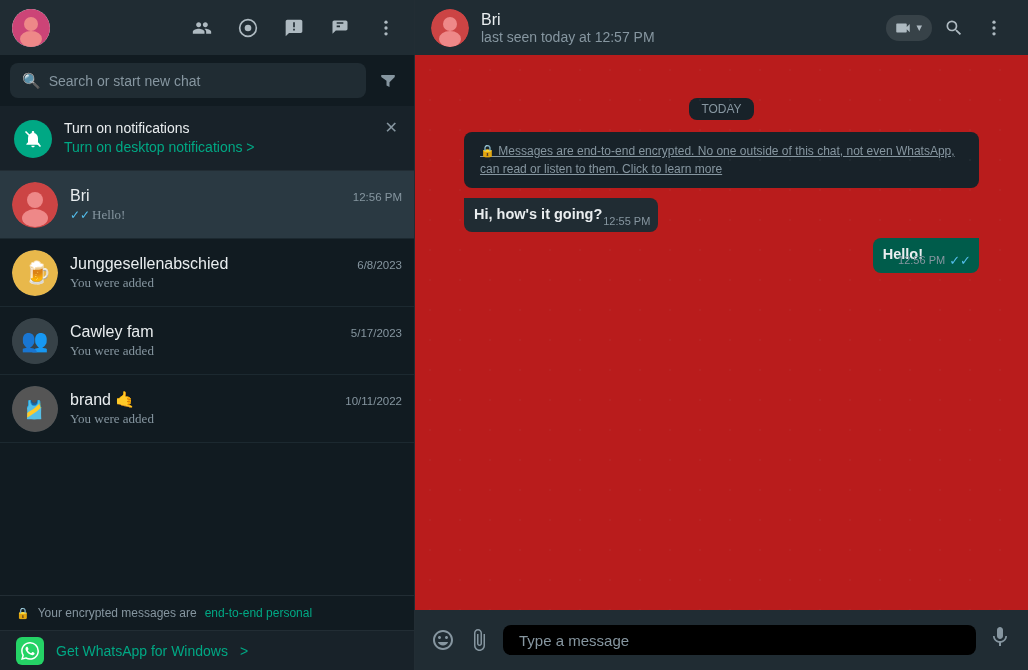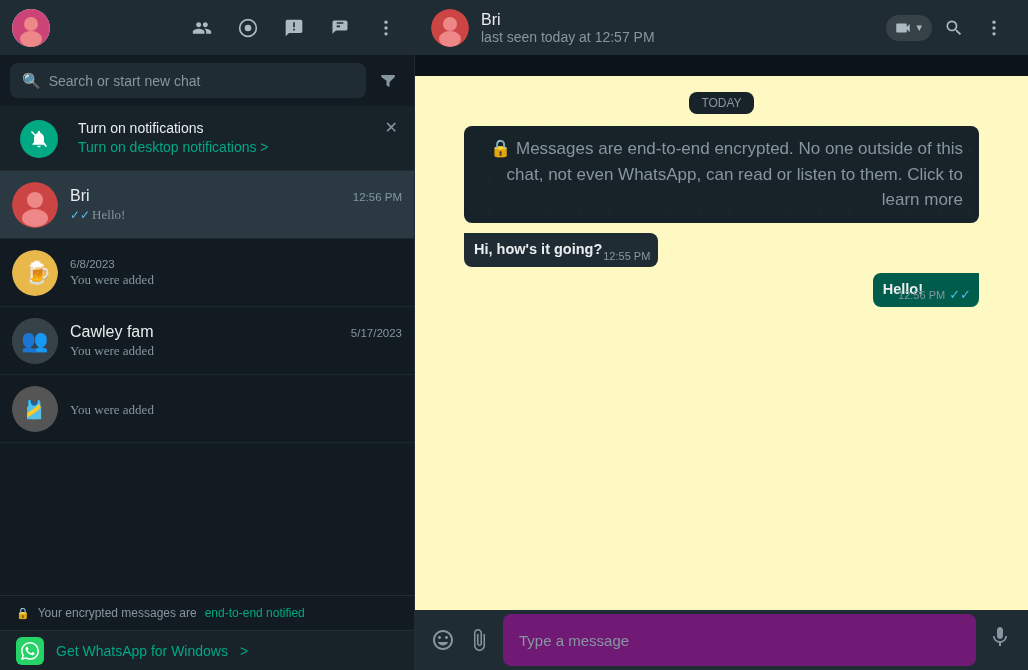--- a/index.html
+++ b/index.html
@@ -16,21 +16,21 @@
 
     
     .search-bar { padding: 8px 10px; background: #111b21; display: flex; align-items: center; gap: 6px; }
     .search-input-wrap { flex: 1; background: #202c33; border-radius: 8px; display: flex; align-items: center; padding: 0 12px; height: 35px; gap: 8px; }
     .search-input-wrap input { background: transparent; border: none; outline: none; color: #14b8a6; font-size: 14px; width: 100%; }
     .search-input-wrap input::placeholder { color: #8696a0; }
     .search-icon-sm { color: #8696a0; font-size: 15px; }
     .filter-btn { width: 32px; height: 32px; display: flex; align-items: center; justify-content: center; cursor: pointer; color: #8696a0; }
 
     
-    .notif-banner { background: #182229; margin: 0; padding: 14px 16px 12px 20px; display: flex; align-items: flex-start; gap: 20px; border-bottom: 1px solid #222d34; }
+    .notif-banner { background: #182229; margin: 0; padding: 14px 16px 12px 14px; display: flex; align-items: flex-start; gap: 12px; border-bottom: 1px solid #222d34; }
     .notif-icon { width: 38px; height: 38px; border-radius: 50%; background: #00a884; display: flex; align-items: center; justify-content: center; flex-shrink: 0; }
     .notif-icon svg { color: white; }
     .notif-text { flex: 1; }
     .notif-text .notif-title { color: #e9edef; font-size: 14px; font-weight: 500; margin-bottom: 3px; }
     .notif-text .notif-sub { color: #8696a0; font-size: 12.5px; line-height: 1.4; }
     .notif-text .notif-link { color: #00a884; font-size: 14px; cursor: pointer; }
     .notif-close { color: #8696a0; cursor: pointer; font-size: 16px; margin-left: 4px; margin-top: -2px; }
 
     
     .chat-list { flex: 1; overflow-y: auto; }
@@ -70,51 +70,51 @@
     .right-avatar { width: 38px; height: 38px; border-radius: 50%; overflow: hidden; flex-shrink: 0; cursor: pointer; }
     .right-contact-info { flex: 1; }
     .right-contact-name { color: #e9edef; font-size: 16px; font-weight: 500; }
     .right-contact-status { color: #8696a0; font-size: 14px; }
     .right-actions { display: flex; align-items: center; gap: 4px; }
     .right-icon-btn { width: 36px; height: 36px; display: flex; align-items: center; justify-content: center; cursor: pointer; color: #aebac1; border-radius: 50%; }
     .video-btn { display: flex; align-items: center; gap: 0; background: #374248; border-radius: 20px; padding: 4px 10px 4px 8px; cursor: pointer; }
     .video-chevron { color: #aebac1; font-size: 11px; margin-left: 4px; }
 
     
-    .chat-messages { flex: 1; overflow-y: auto; padding: 4px 8%; position: relative; background: #fef9c3; margin-top: 21px; }
+    .chat-messages { flex: 1; overflow-y: auto; padding: 31px 8%; position: relative; background: #b91c1c; }
     .chat-messages::-webkit-scrollbar { width: 4px; }
     .chat-messages::-webkit-scrollbar-thumb { background: #374248; border-radius: 2px; }
 
     
     .chat-bg-pattern { position: absolute; top: 0; left: 0; right: 0; bottom: 0; opacity: 0.05; pointer-events: none; background-image: radial-gradient(circle, #aebac1 1px, transparent 1px); background-size: 30px 30px; }
 
     .date-badge { display: flex; justify-content: center; margin: 12px 0; }
     .date-badge span { background: #182229; color: #8696a0; font-size: 12px; padding: 4px 12px; border-radius: 8px; }
 
-    .encryption-notice { background: #182229; border-radius: 8px; padding: 10px 16px; margin: 8px auto; max-width: 540px; text-align: right; color: #8696a0; font-size: 17px; line-height: 1.5; cursor: pointer; }
+    .encryption-notice { background: #182229; border-radius: 8px; padding: 10px 16px; margin: 8px auto; max-width: 540px; text-align: left; color: #8696a0; font-size: 12px; line-height: 1.5; cursor: pointer; text-decoration: underline; }
 
     .messages-area { display: flex; flex-direction: column; gap: 4px; margin-top: 10px; }
 
     .msg { display: flex; margin-bottom: 2px; }
     .msg.incoming { justify-content: flex-start; }
     .msg.outgoing { justify-content: flex-end; }
 
     .msg-bubble { max-width: 65%; padding: 6px 10px 8px 10px; border-radius: 8px; position: relative; }
     .msg.incoming .msg-bubble { background: #202c33; border-top-left-radius: 0; }
     .msg.outgoing .msg-bubble { background: #005c4b; border-top-right-radius: 0; }
 
     .msg-text { color: #e9edef; font-size: 14.5px; line-height: 1.4; padding-right: 46px; font-weight: bold; }
     .msg-meta { display: flex; align-items: center; gap: 4px; position: absolute; bottom: 5px; right: 8px; }
     .msg-time { color: #8696a0; font-size: 11px; }
     .msg-tick { color: #53bdeb; font-size: 13px; }
 
     
     .input-bar { height: 60px; background: #202c33; display: flex; align-items: center; padding: 0 16px; gap: 12px; }
     .input-bar .icon-action { color: #8696a0; cursor: pointer; font-size: 22px; display: flex; align-items: center; justify-content: center; }
-    .msg-input-wrap { flex: 1; background: #701a75; border-radius: 8px; height: 52px; display: flex; align-items: center; padding: 0 16px; }
+    .msg-input-wrap { flex: 1; background: #000000; border-radius: 8px; height: 30px; display: flex; align-items: center; padding: 0 16px; }
     .msg-input-wrap input { background: transparent; border: none; outline: none; color: #d1d7db; font-size: 15px; width: 100%; }
     .msg-input-wrap input::placeholder { color: #8696a0; }
     .mic-btn { color: #8696a0; cursor: pointer; font-size: 22px; }
   </style>
 </head>
 <body>
 
 <div class="left-panel">
 
   <div class="left-header">
@@ -205,20 +205,21 @@
 
     <div class="chat-item">
       <div class="chat-avatar">
         <svg viewBox="0 0 46 46" width="46" height="46">
             <circle cx="23" cy="23" r="23" fill="#e8b84b"></circle>
             <text x="12" y="30" font-size="22">🍺</text>
           </svg>
       </div>
       <div class="chat-info">
         <div class="chat-info-top">
+          <span class="chat-name">Junggesellenabschied</span>
           <span class="chat-time">6/8/2023</span>
         </div>
         <div class="chat-preview">You were added</div>
       </div>
     </div>
 
     <div class="chat-item">
       <div class="chat-avatar">
         <svg viewBox="0 0 46 46" width="46" height="46">
             <circle cx="23" cy="23" r="23" fill="#374248"></circle>
@@ -235,29 +236,33 @@
     </div>
 
     <div class="chat-item">
       <div class="chat-avatar">
         <svg viewBox="0 0 46 46" width="46" height="46">
             <circle cx="23" cy="23" r="23" fill="#555"></circle>
             <text x="23" y="30" text-anchor="middle" font-size="18">🎽</text>
           </svg>
       </div>
       <div class="chat-info">
+        <div class="chat-info-top">
+          <span class="chat-name">brand 🤙</span>
+          <span class="chat-time">10/11/2022</span>
+        </div>
         <div class="chat-preview">You were added</div>
       </div>
     </div>
   </div>
 
   <div class="left-footer">
     <span class="footer-lock">🔒</span>
     <span class="footer-text">Your encrypted messages are </span>
-    <span class="footer-link">end-to-end notified</span>
+    <span class="footer-link">end-to-end personal</span>
   </div>
 
   <div class="get-wa-bar">
     <div class="wa-icon">
       <svg width="18" height="18" viewBox="0 0 24 24" fill="white">
           <path d="M17.472 14.382c-.297-.149-1.758-.867-2.03-.967-.273-.099-.471-.148-.67.15-.197.297-.767.966-.94 1.164-.173.199-.347.223-.644.075-.297-.15-1.255-.463-2.39-1.475-.883-.788-1.48-1.761-1.653-2.059-.173-.297-.018-.458.13-.606.134-.133.298-.347.446-.52.149-.174.198-.298.298-.497.099-.198.05-.371-.025-.52-.075-.149-.669-1.612-.916-2.207-.242-.579-.487-.5-.669-.51-.173-.008-.371-.01-.57-.01-.198 0-.52.074-.792.372-.272.297-1.04 1.016-1.04 2.479 0 1.462 1.065 2.875 1.213 3.074.149.198 2.096 3.2 5.077 4.487.709.306 1.262.489 1.694.625.712.227 1.36.195 1.871.118.571-.085 1.758-.719 2.006-1.413.248-.694.248-1.289.173-1.413-.074-.124-.272-.198-.57-.347m-5.421 7.403h-.004a9.87 9.87 0 01-5.031-1.378l-.361-.214-3.741.982.998-3.648-.235-.374a9.86 9.86 0 01-1.51-5.26c.001-5.45 4.436-9.884 9.888-9.884 2.64 0 5.122 1.03 6.988 2.898a9.825 9.825 0 012.893 6.994c-.003 5.45-4.437 9.884-9.885 9.884m8.413-18.297A11.815 11.815 0 0012.05 0C5.495 0 .16 5.335.157 11.892c0 2.096.547 4.142 1.588 5.945L.057 24l6.305-1.654a11.882 11.882 0 005.683 1.448h.005c6.554 0 11.89-5.335 11.893-11.893a11.821 11.821 0 00-3.48-8.413z"></path>
         </svg>
     </div>
     <span class="get-wa-text">Get WhatsApp for Windows</span>
     <span class="get-wa-arrow">&gt;</span>

